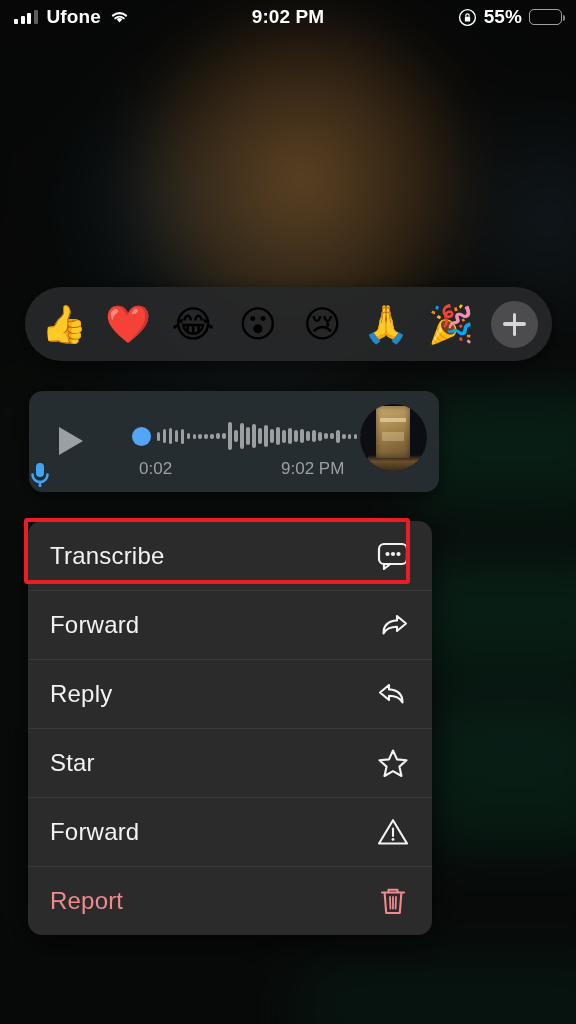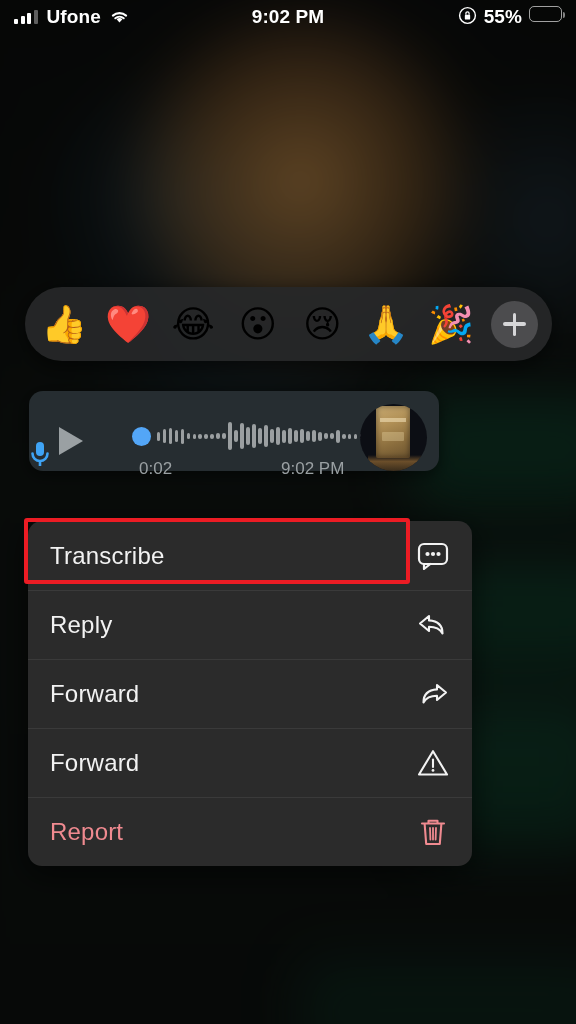--- a/index.html
+++ b/index.html
@@ -48,21 +48,21 @@
   #statusbar {
     position:absolute; left:0; top:0; width:576px; height:34px;
     display:flex; align-items:center;
     padding:0 14px;
     color:#fff; font-size:19px; font-weight:bold;
     letter-spacing:0.1px;
     z-index:40;
   }
   #sb-left { display:flex; align-items:center; gap:9px; flex:1; }
   #sb-center { position:absolute; left:0; right:0; text-align:center; font-size:19px; font-weight:bold; pointer-events:none;}
-  #sb-right { display:flex; gap:7px; margin-left:auto; z-index:2;}
+  #sb-right { display:flex; align-items:center; gap:7px; margin-left:auto; z-index:2;}
   .sig { display:flex; align-items:flex-end; gap:2.5px; height:14px; }
   .sig i { display:block; width:4px; background:#fff; border-radius:1px; }
   .sig i:nth-child(1){height:5px;}
   .sig i:nth-child(2){height:8px;}
   .sig i:nth-child(3){height:11px;}
   .sig i:nth-child(4){height:14px; background:#5e5e5e;}
   .wifi { width:19px; height:14px; position:relative; }
   .batt {
     width:33px; height:16px; border:1.7px solid rgba(255,255,255,.62);
     border-radius:5px; position:relative; padding:1.6px;
@@ -99,21 +99,21 @@
   }
   #plus-btn:before, #plus-btn:after{
     content:""; position:absolute; background:#d6d6d8; border-radius:2px;
   }
   #plus-btn:before{ width:23px; height:3.1px; }
   #plus-btn:after{ width:3.1px; height:23px; }
 
   
   #voice-bubble {
     position:absolute; left:29px; top:391px;
-    width:410px; height:80px;
+    width:410px; height:101px;
     background:#262d31;
     border-radius:14px;
     z-index:30;
     box-shadow:0 4px 16px rgba(0,0,0,.5);
   }
   #play-btn {
     position:absolute; left:30px; top:36px;
     width:0; height:0;
     border-left:24px solid #9aa0a3;
     border-top:14px solid transparent;
@@ -164,21 +164,21 @@
   }
   #mic-badge {
     position:absolute; left:-2px; bottom:1px;
     width:26px; height:30px;
     z-index:3;
   }
 
   
   #context-menu {
     position:absolute; left:28px; top:521px;
-    width:444px;
+    width:404px;
     background:#2b2b2b;
     border-radius:14px;
     overflow:hidden;
     z-index:30;
     box-shadow:0 8px 30px rgba(0,0,0,.6);
   }
   .menu-item {
     height:69px;
     display:flex; align-items:center;
     padding:0 22px 0 22px;
@@ -328,37 +328,45 @@
           <rect x="2" y="2" width="28" height="20" rx="5" fill="none" stroke="#f2f2f2" stroke-width="2.2"></rect>
           <path d="M7 21 v6 l7 -5.5" fill="none" stroke="#f2f2f2" stroke-width="2.2" stroke-linejoin="round"></path>
           <circle cx="10.5" cy="12" r="2.1" fill="#f2f2f2"></circle>
           <circle cx="16" cy="12" r="2.1" fill="#f2f2f2"></circle>
           <circle cx="21.5" cy="12" r="2.1" fill="#f2f2f2"></circle>
         </svg>
       </span>
     </div>
 
     <div class="menu-item">
+      <span class="menu-label">Forward</span>
+      <span class="menu-icon">
+        <svg width="32" height="28" viewBox="0 0 32 28">
+          <path d="M20 5 L29 12.5 L20 20 v-4.2 c-7 0 -11 2.2 -13.5 6.6 C6.5 14.5 11 10 20 9.4 Z" fill="none" stroke="#f2f2f2" stroke-width="2.1" stroke-linejoin="round"></path>
+        </svg>
+      </span>
+    </div>
+
+    <div class="menu-item">
       <span class="menu-label">Reply</span>
       <span class="menu-icon">
         <svg width="32" height="28" viewBox="0 0 32 28">
           <path d="M12 5 L3 12.5 L12 20 v-4.2 c7 0 11 2.2 13.5 6.6 C25.5 14.5 21 10 12 9.4 Z" fill="none" stroke="#f2f2f2" stroke-width="2.1" stroke-linejoin="round"></path>
         </svg>
       </span>
     </div>
 
     <div class="menu-item">
-      <span class="menu-label">Forward</span>
-      <span class="menu-icon">
-        <svg width="32" height="28" viewBox="0 0 32 28">
-          <path d="M20 5 L29 12.5 L20 20 v-4.2 c-7 0 -11 2.2 -13.5 6.6 C6.5 14.5 11 10 20 9.4 Z" fill="none" stroke="#f2f2f2" stroke-width="2.1" stroke-linejoin="round"></path>
-        </svg>
-      </span>
-    </div>
-
+      <span class="menu-label">Star</span>
+      <span class="menu-icon">
+        <svg width="32" height="30" viewBox="0 0 32 30">
+          <path d="M16 2.5 L20 11.4 L29.5 12.3 L22.4 18.6 L24.5 28 L16 23.1 L7.5 28 L9.6 18.6 L2.5 12.3 L12 11.4 Z" fill="none" stroke="#f2f2f2" stroke-width="2.1" stroke-linejoin="round"></path>
+        </svg>
+      </span>
+    </div>
 
 
     <div class="menu-item">
       <span class="menu-label">Forward</span>
       <span class="menu-icon">
         <svg width="32" height="30" viewBox="0 0 32 30">
           <path d="M16 3.2 L30 26.5 H2 Z" fill="none" stroke="#f2f2f2" stroke-width="2.1" stroke-linejoin="round"></path>
           <line x1="16" y1="11.5" x2="16" y2="19" stroke="#f2f2f2" stroke-width="2.1" stroke-linecap="round"></line>
           <circle cx="16" cy="22.4" r="1.4" fill="#f2f2f2"></circle>
         </svg>

